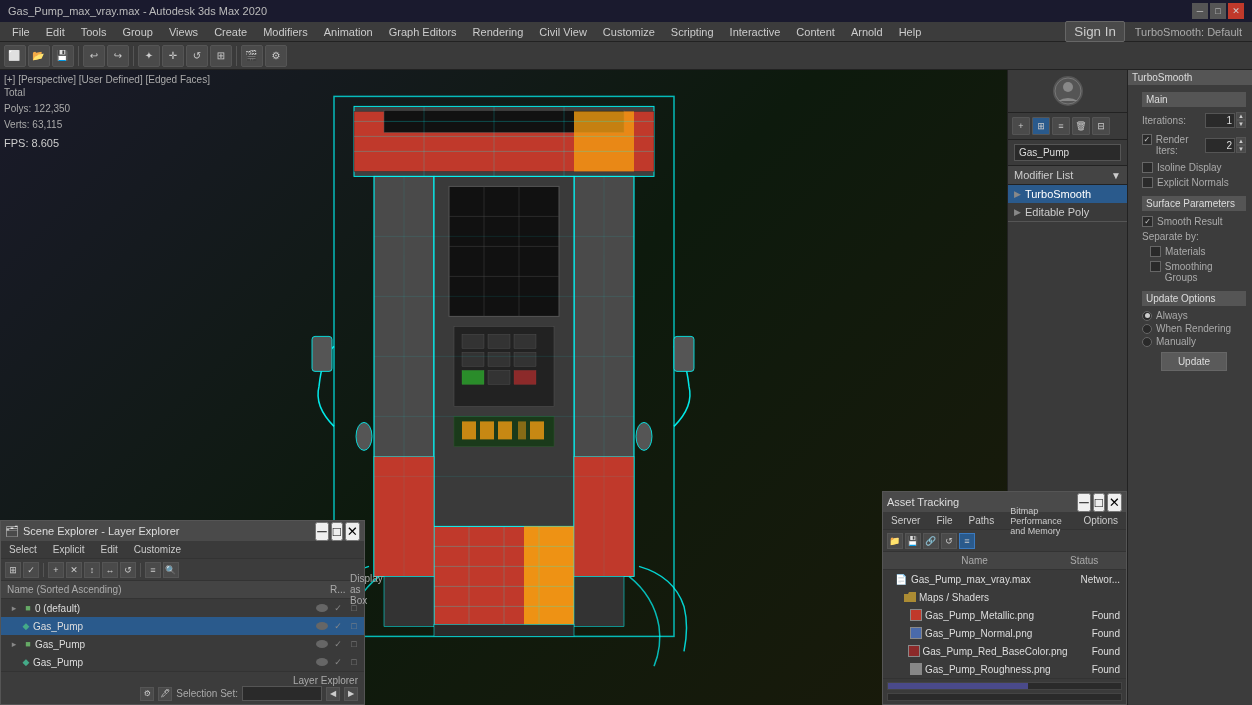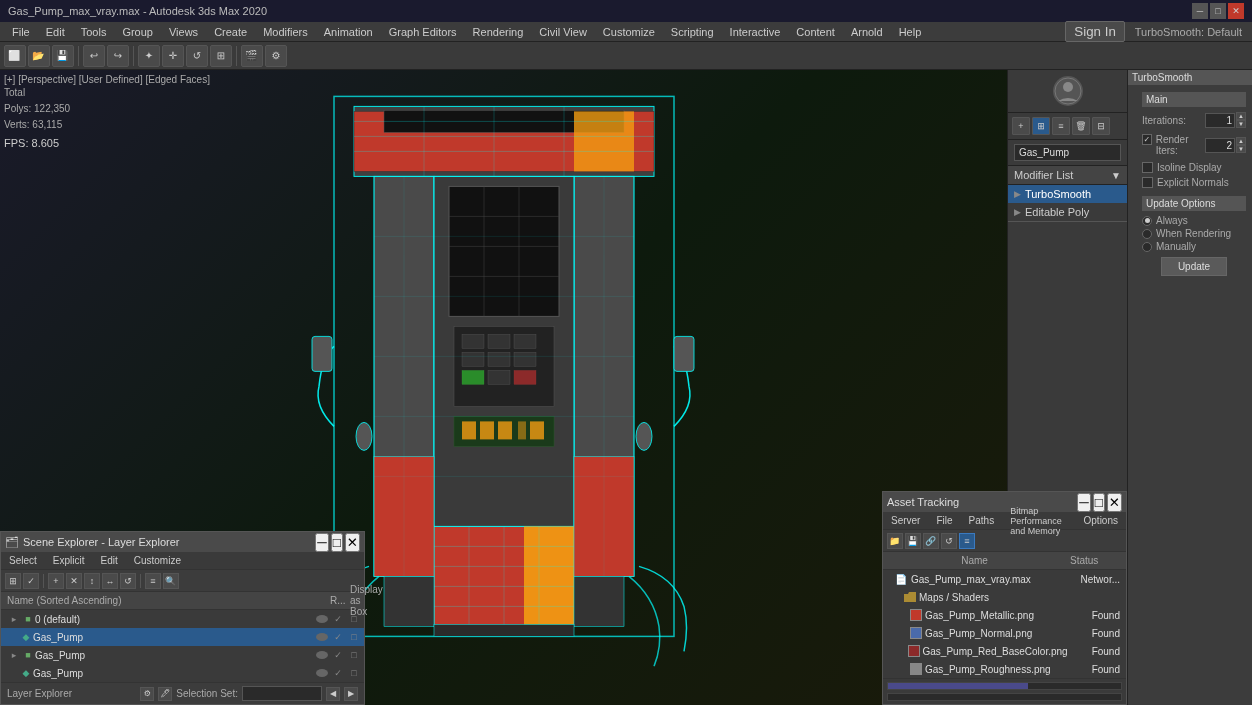--- a/index.html
+++ b/index.html
@@ -114,21 +114,21 @@
     .se-row { display: flex; align-items: center; height: 18px; padding: 0 2px; }
     .se-row.selected { background: #2a5a8c; }
     .se-row-indent { width: 16px; }
     .se-row-icon { width: 14px; height: 14px; display: flex; align-items: center; justify-content: center; font-size: 9px; color: #888; }
     .se-row-label { flex: 1; font-size: 10px; color: #ddd; }
     .se-row-vis { width: 16px; display: flex; align-items: center; justify-content: center; }
     .eye-icon { width: 12px; height: 8px; background: #666; border-radius: 50%; }
     .se-row-check { width: 16px; display: flex; align-items: center; justify-content: center; }
     .check-icon { color: #888; font-size: 9px; }
 
-    #se-footer { display: flex; align-items: center; justify-content: space-between; padding: 3px 6px; border-top: 1px solid #333; background: #3c3c3c; }
+    #se-footer { display: flex; align-items: flex-end; justify-content: space-between; padding: 3px 6px; border-top: 1px solid #333; background: #3c3c3c; flex-direction: column; }
     .se-footer-label { font-size: 10px; color: #aaa; }
     .se-footer-right { display: flex; align-items: center; gap: 4px; }
     .se-footer-btn { width: 14px; height: 14px; background: #4a4a4a; border: 1px solid #555; color: #ccc; font-size: 8px; cursor: pointer; display: flex; align-items: center; justify-content: center; }
     .se-selection-set { display: flex; align-items: center; gap: 4px; font-size: 10px; color: #aaa; }
     .se-selection-input { background: #2a2a2a; border: 1px solid #555; color: #ddd; padding: 1px 4px; width: 80px; font-size: 10px; }
 
     
     #asset-tracking {
       position: absolute; right: 245px; bottom: 0; width: 245px; background: #3a3a3a;
       border: 1px solid #555; z-index: 100;
@@ -542,20 +542,36 @@
         <div class="prop-checkbox">
           <div class="prop-cb"></div>
           <span>Isoline Display</span>
         </div>
         <div class="prop-checkbox">
           <div class="prop-cb"></div>
           <span>Explicit Normals</span>
         </div>
       </div>
 
+      <div class="prop-section">
+        <div class="prop-section-header">Surface Parameters</div>
+        <div class="prop-checkbox">
+          <div class="prop-cb checked"></div>
+          <span>Smooth Result</span>
+        </div>
+        <div style="font-size:10px;color:#aaa;padding:2px 0;">Separate by:</div>
+        <div class="prop-checkbox" style="padding-left:8px;">
+          <div class="prop-cb"></div>
+          <span>Materials</span>
+        </div>
+        <div class="prop-checkbox" style="padding-left:8px;">
+          <div class="prop-cb"></div>
+          <span>Smoothing Groups</span>
+        </div>
+      </div>
 
       <div class="prop-section">
         <div class="prop-section-header">Update Options</div>
         <div class="prop-radio">
           <div class="prop-radio-btn selected"></div>
           <span>Always</span>
         </div>
         <div class="prop-radio">
           <div class="prop-radio-btn"></div>
           <span>When Rendering</span>

